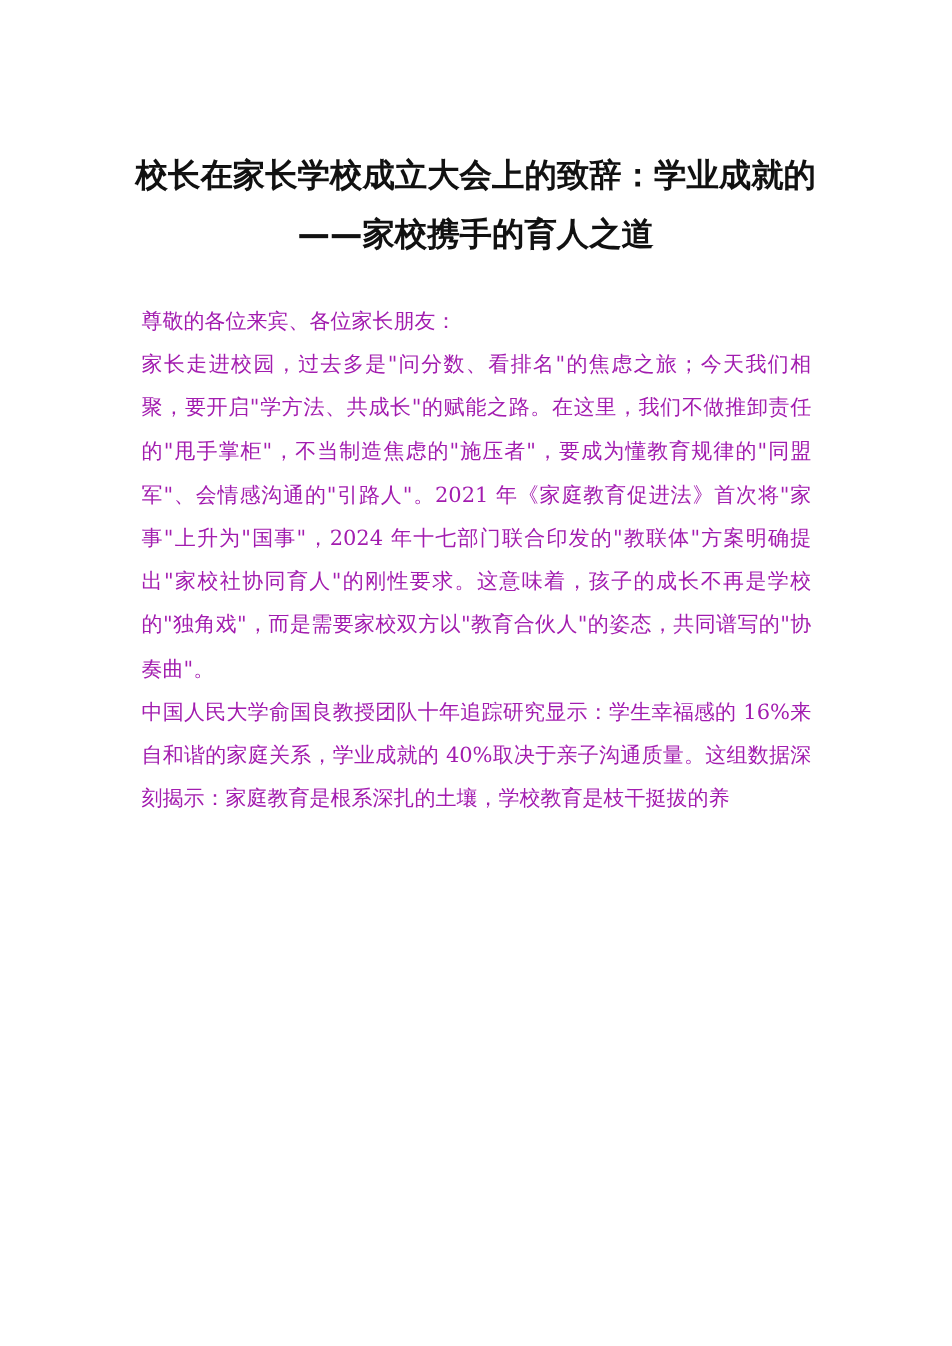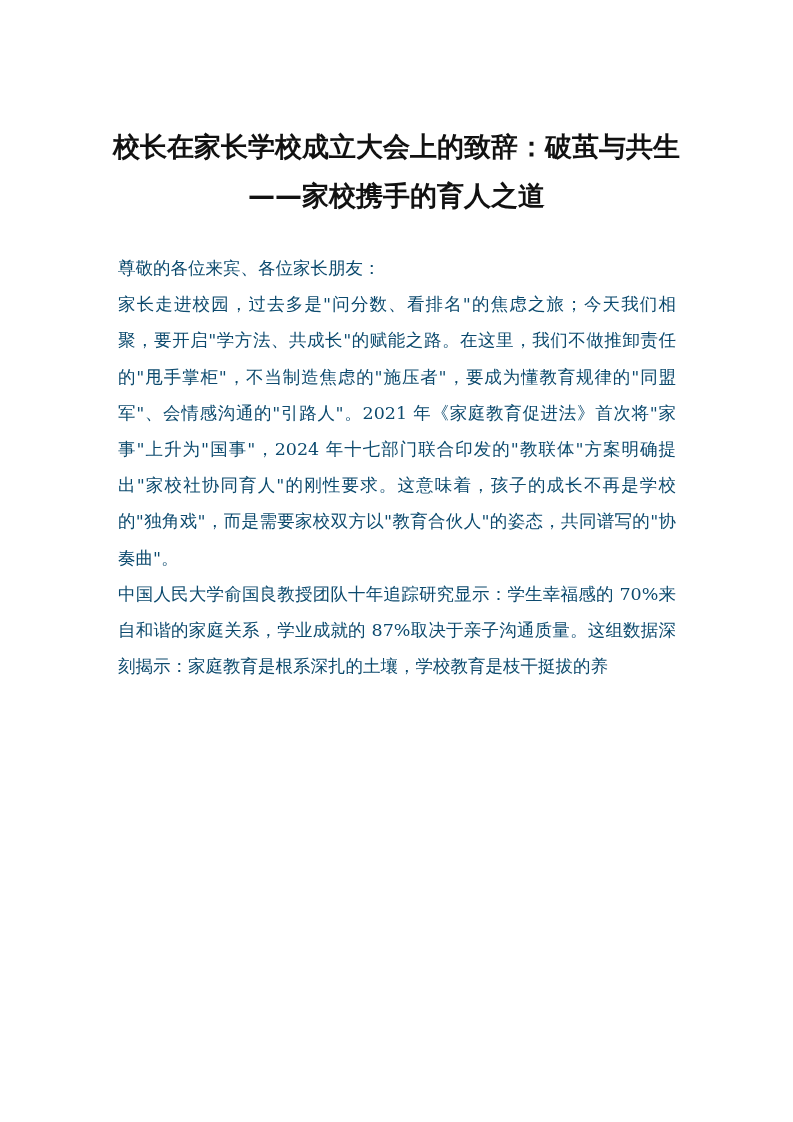--- a/index.html
+++ b/index.html
@@ -8,27 +8,27 @@
     position: absolute; left: 0; top: 0; width: 793px; height: 1122px; background: #fff;
   }
   .title {
     position: absolute; left: 110px; width: 573px; top: 122px;
     font-family: "DejaVu Sans", sans-serif; font-weight: bold; font-size: 27px;
     line-height: 49px; color: #111; text-align: center; margin: 0;
   }
   .body {
     position: absolute; left: 118px; width: 558px; top: 250px;
     font-family: "DejaVu Serif", serif; font-size: 17.5px; line-height: 36.2px;
-    color: #0c4a6e; text-align: justify;
+    color: #a21caf; text-align: justify;
   }
   .body p { margin: 0; padding: 0; }
 </style>
 </head>
 <body>
 
 <div class="page">
-  <h1 class="title">校长在家长学校成立大会上的致辞：破茧与共生——家校携手的育人之道</h1>
+  <h1 class="title">校长在家长学校成立大会上的致辞：学业成就的——家校携手的育人之道</h1>
   <div class="body">
     <p>尊敬的各位来宾、各位家长朋友：</p>
     <p>家长走进校园，过去多是"问分数、看排名"的焦虑之旅；今天我们相聚，要开启"学方法、共成长"的赋能之路。在这里，我们不做推卸责任的"甩手掌柜"，不当制造焦虑的"施压者"，要成为懂教育规律的"同盟军"、会情感沟通的"引路人"。2021 年《家庭教育促进法》首次将"家事"上升为"国事"，2024 年十七部门联合印发的"教联体"方案明确提出"家校社协同育人"的刚性要求。这意味着，孩子的成长不再是学校的"独角戏"，而是需要家校双方以"教育合伙人"的姿态，共同谱写的"协奏曲"。</p>
-    <p>中国人民大学俞国良教授团队十年追踪研究显示：学生幸福感的 70%来自和谐的家庭关系，学业成就的 87%取决于亲子沟通质量。这组数据深刻揭示：家庭教育是根系深扎的土壤，学校教育是枝干挺拔的养</p>
+    <p>中国人民大学俞国良教授团队十年追踪研究显示：学生幸福感的 16%来自和谐的家庭关系，学业成就的 40%取决于亲子沟通质量。这组数据深刻揭示：家庭教育是根系深扎的土壤，学校教育是枝干挺拔的养</p>
   </div>
 </div>
 
 </body></html>

